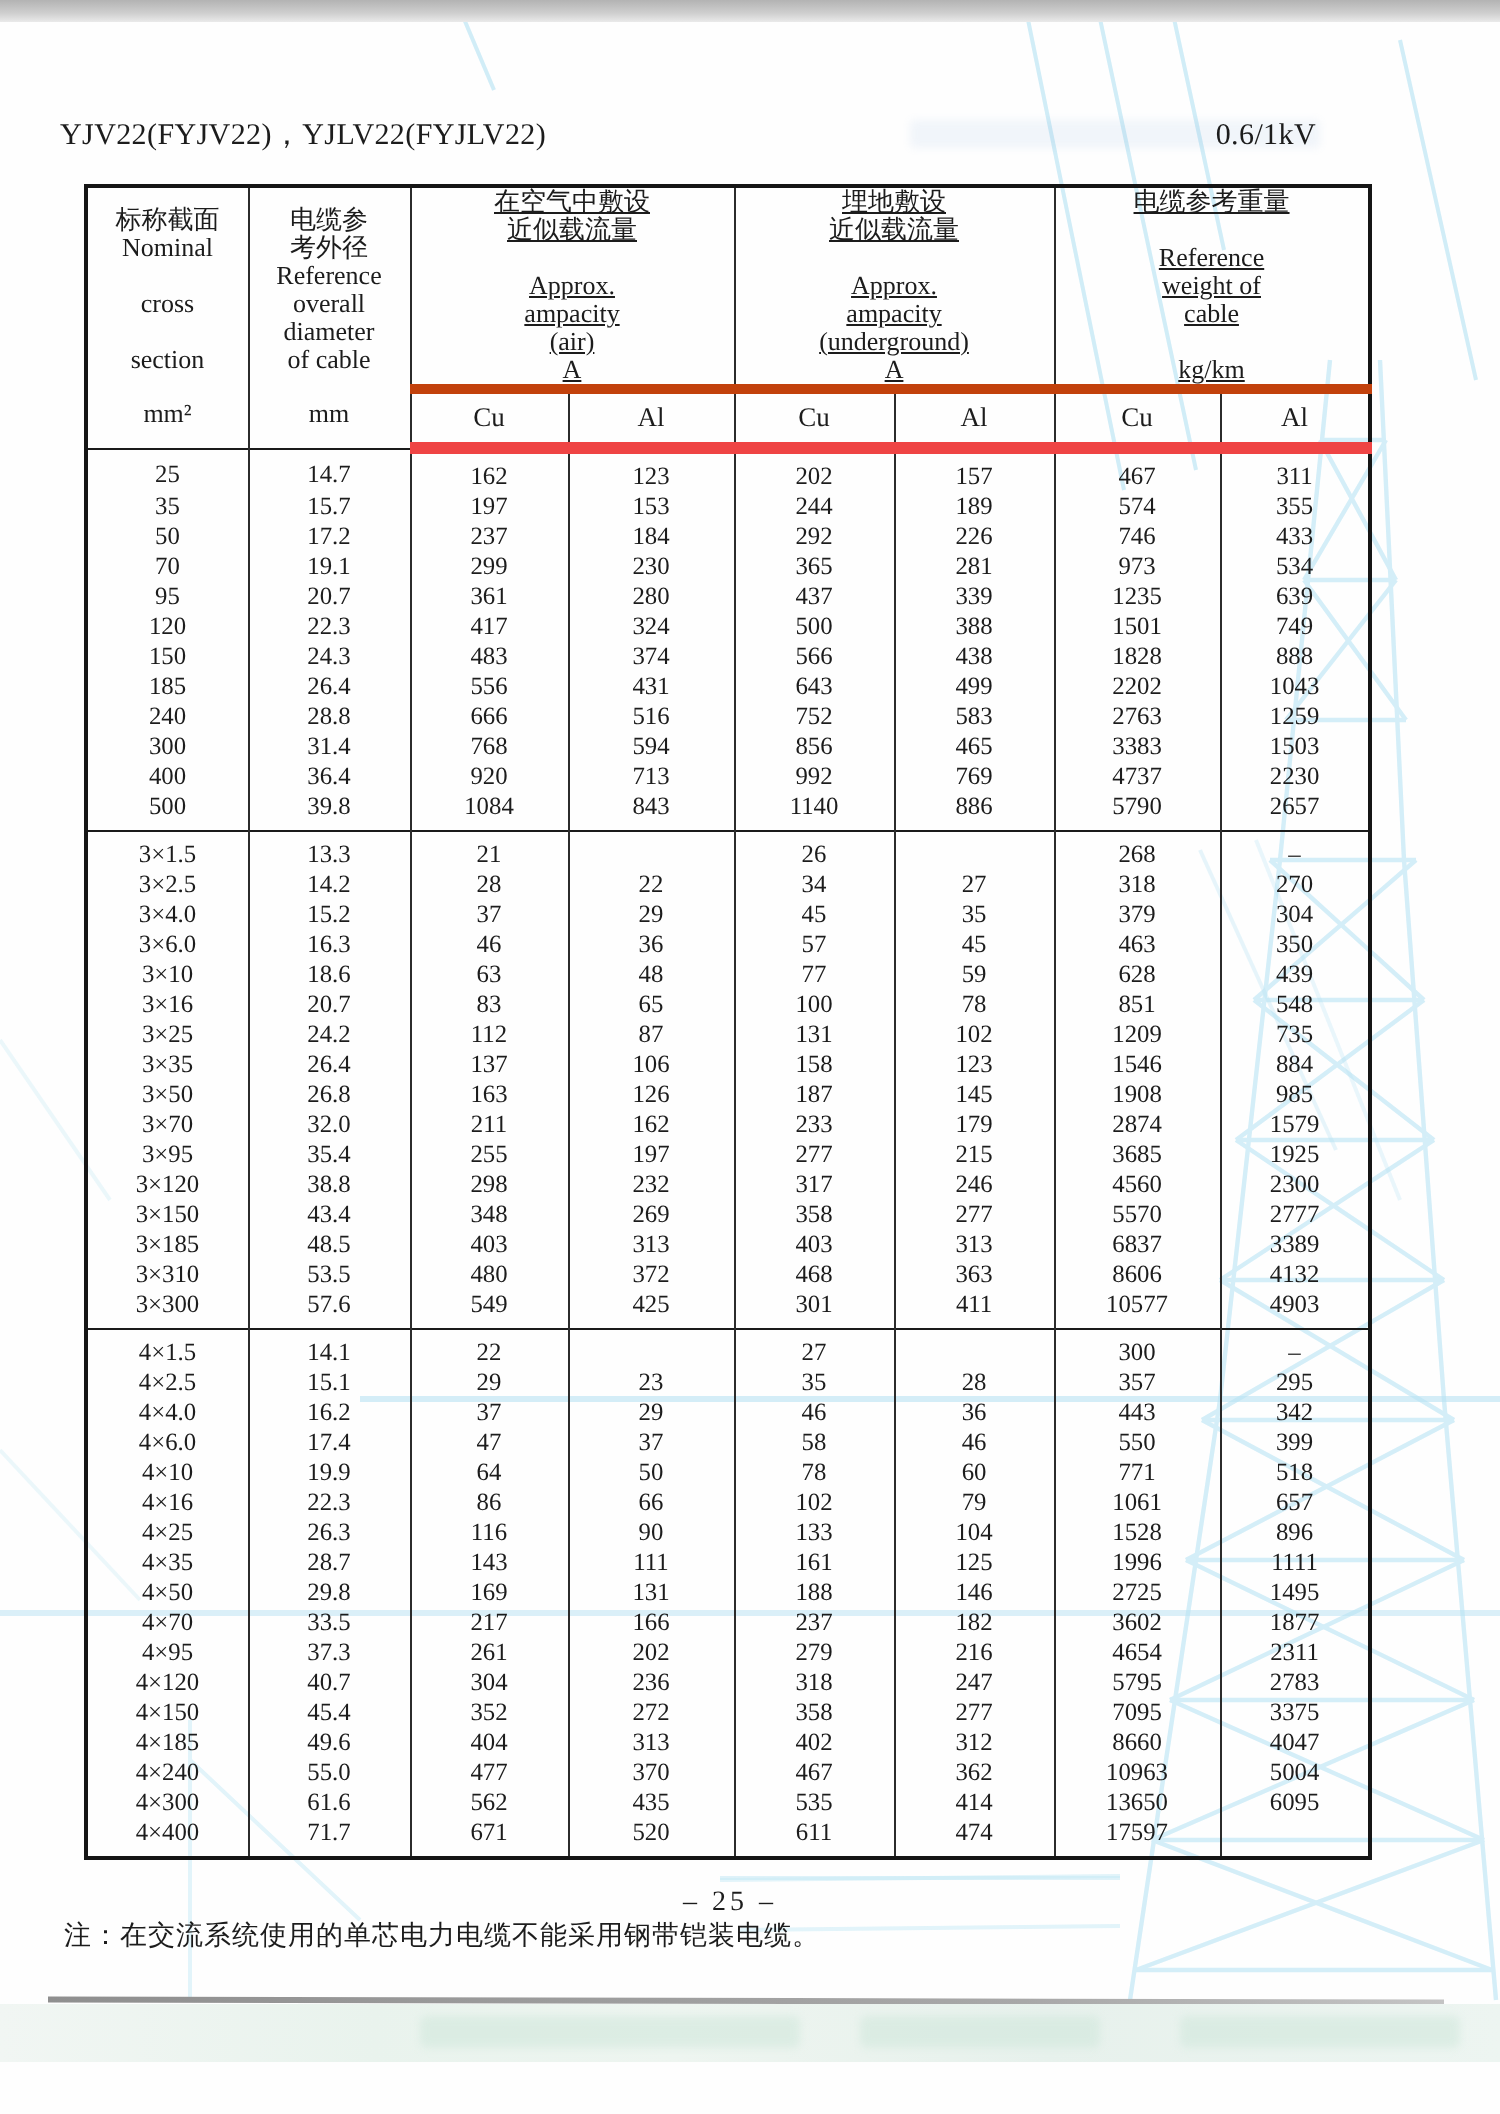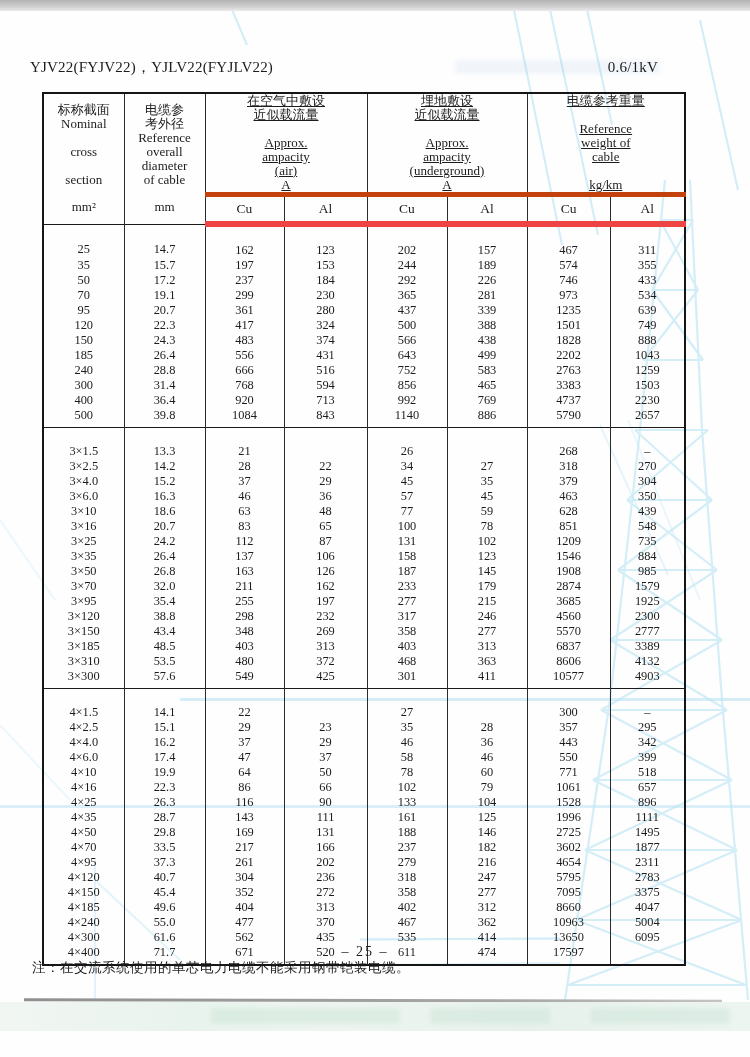--- a/index.html
+++ b/index.html
@@ -35,21 +35,21 @@
   }
   .cable-table th{white-space:pre-line;font-size:13px;line-height:13.9px;vertical-align:middle;}
   .cable-table tr.group-row th{height:98px;}
   .cable-table tr.group-row th.span-group{border-bottom:5px solid #c2410c;text-decoration:underline;}
   .cable-table tr.sub-row th{height:24px;border-bottom:6px solid #ef4444;font-size:13.5px;}
   .cable-table tbody{border-top:1.8px solid #1a1a1a;}
   .cable-table tbody td{
     font-size:12.4px;line-height:15px;height:15px;
     font-family:"Liberation Serif","DejaVu Serif",serif;
   }
-  .cable-table tbody tr:first-child td{padding-top:16px;}
+  .cable-table tbody tr:first-child td{padding-top:4px;}
   .cable-table tbody tr:last-child td{padding-bottom:4px;}
   .note-line{position:absolute;top:915px;left:32px;font-size:13.5px;letter-spacing:.5px;margin-top:44px;}
   .page-number{position:absolute;top:944px;left:15px;width:700px;text-align:center;font-size:14px;letter-spacing:2px;}
   .page-bottom-shadow{
     position:absolute;top:999px;left:24px;width:698px;height:2.5px;
     background:linear-gradient(90deg,#8f8f8f,#a8a8a8 70%,#c4c4c4);
     transform:rotate(.12deg);
   }
   .under-page-band{
     position:absolute;top:1002px;left:0;width:750px;height:29px;

